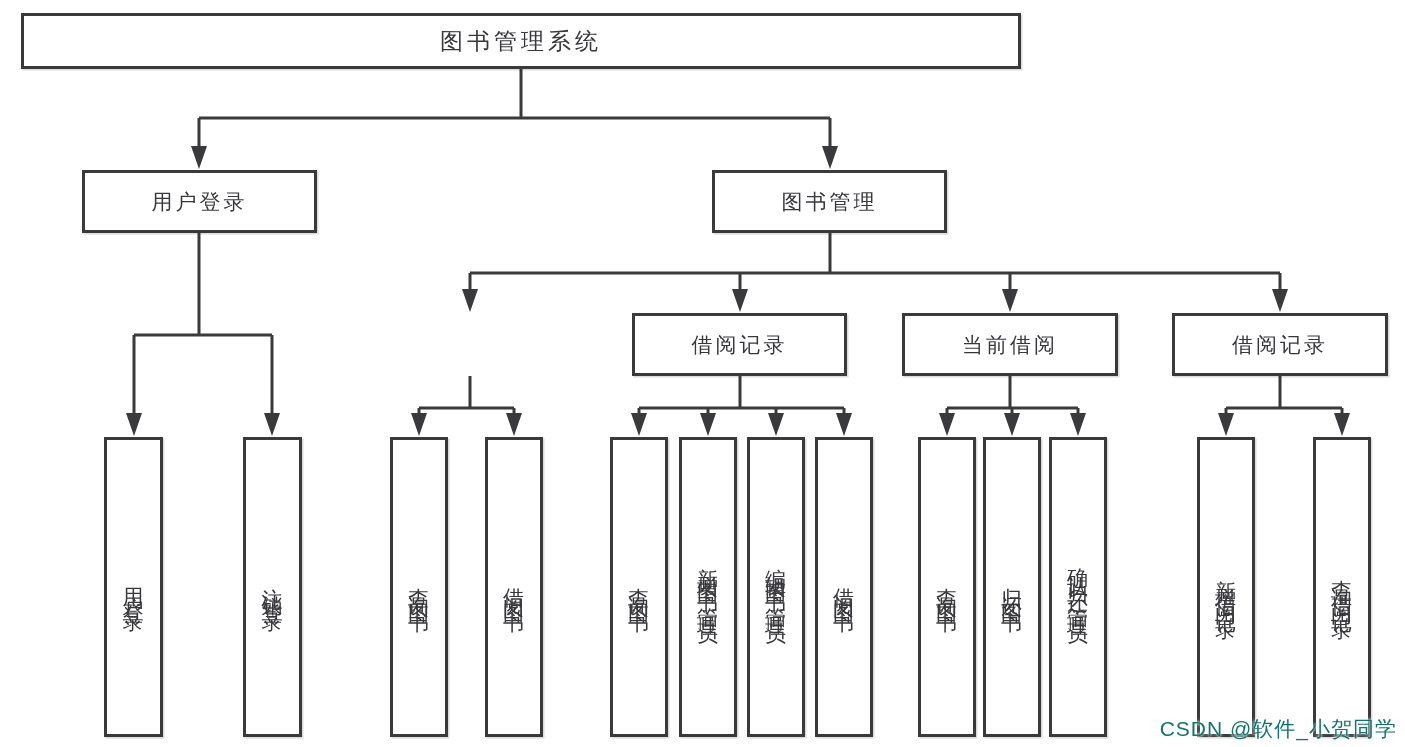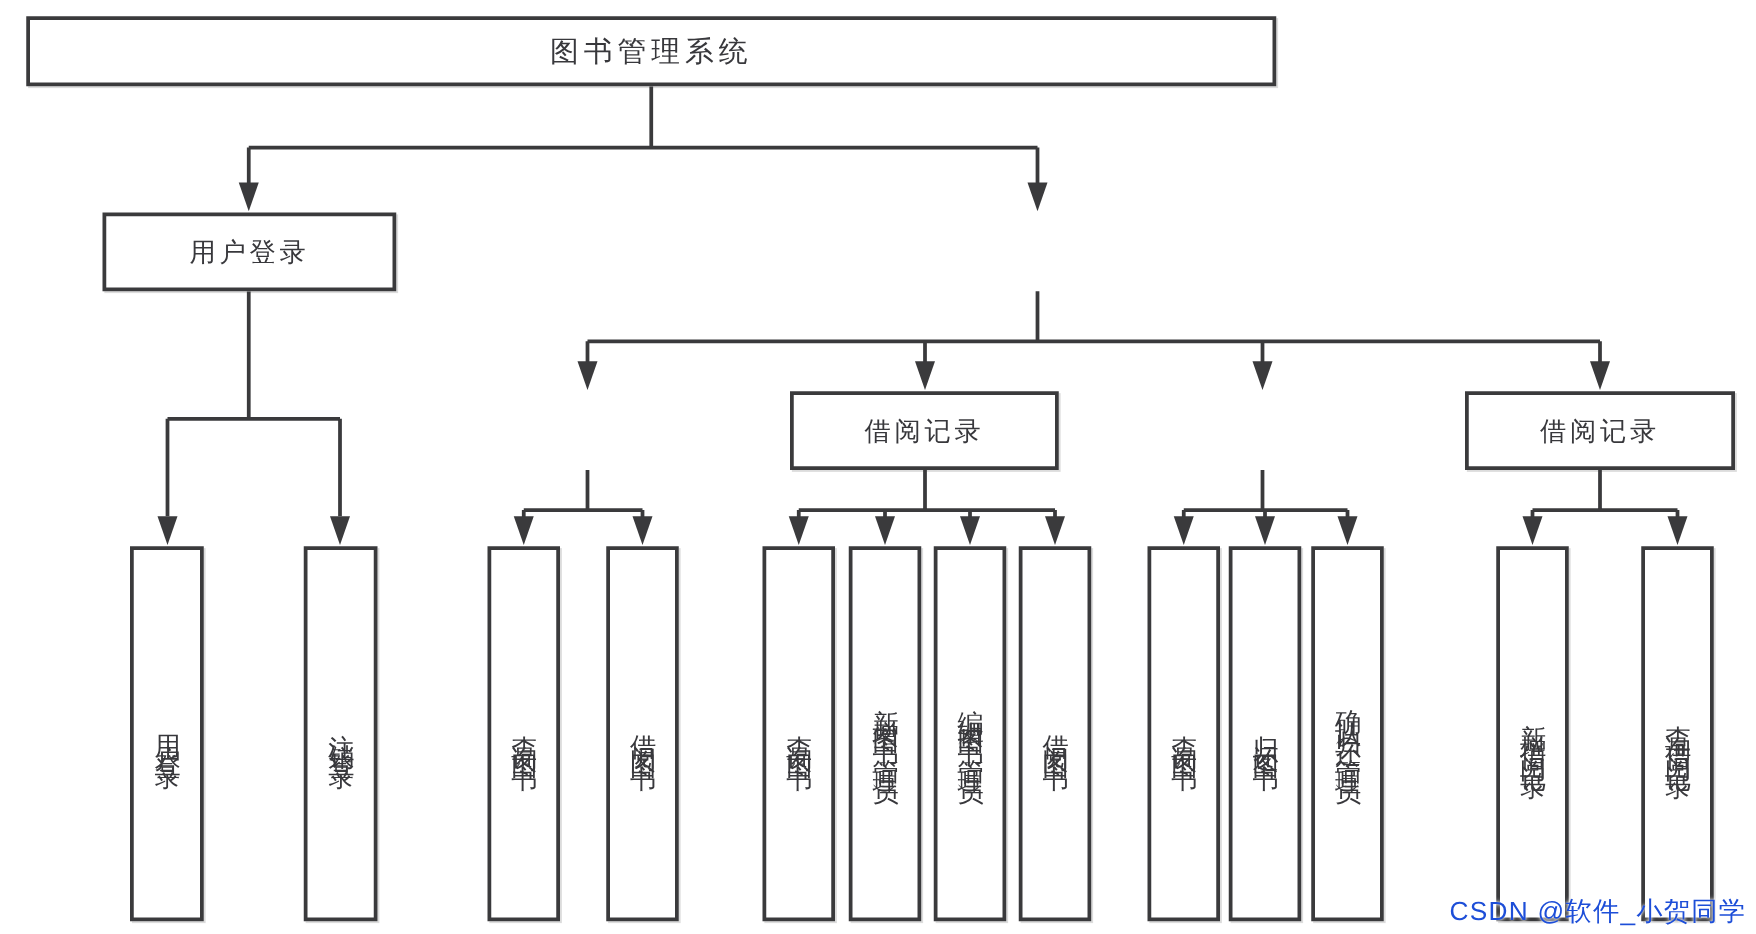--- a/index.html
+++ b/index.html
@@ -48,21 +48,21 @@
     font-size: 21px;
     letter-spacing: 8px;
     line-height: 1;
   }
   #watermark {
     position: absolute;
     right: 8px;
     bottom: 4px;
     font-size: 21px;
     letter-spacing: 1px;
-    color: #1d4ed8;
+    color: #0f766e;
     z-index: 3;
     text-shadow: 0 0 2px #ffffff, 0 0 4px #ffffff;
     white-space: nowrap;
   }
 </style>
 </head>
 <body>
 
 <div id="stage">
 
@@ -106,23 +106,29 @@
     </g>
   </svg>
 
   <div class="box h root" style="left:21px; top:13px; width:1000px; height:56px">
     <span>图书管理系统</span>
   </div>
 
   <div class="box h" style="left:82px; top:170px; width:235px; height:63px">
     <span>用户登录</span>
   </div>
+  <div class="box h" style="left:712px; top:170px; width:235px; height:63px">
+    <span>图书管理</span>
+  </div>
 
   <div class="box h" style="left:632px; top:313px; width:215px; height:63px">
     <span>借阅记录</span>
+  </div>
+  <div class="box h" style="left:902px; top:313px; width:216px; height:63px">
+    <span>当前借阅</span>
   </div>
   <div class="box h" style="left:1172px; top:313px; width:216px; height:63px">
     <span>借阅记录</span>
   </div>
 
   <div class="box v" style="left:104px; top:437px; width:59px; height:300px">
     <span>用户登录</span>
   </div>
   <div class="box v" style="left:243px; top:437px; width:59px; height:300px">
     <span>注销登录</span>

